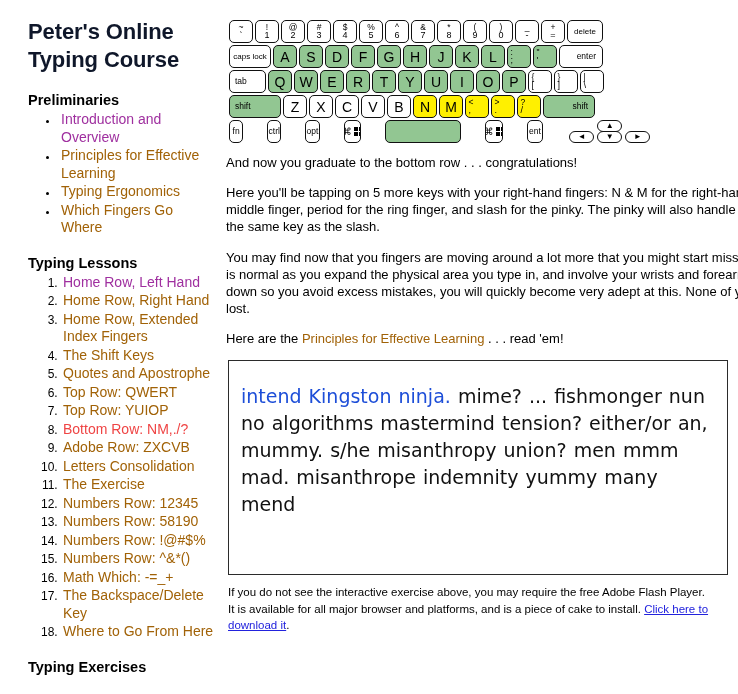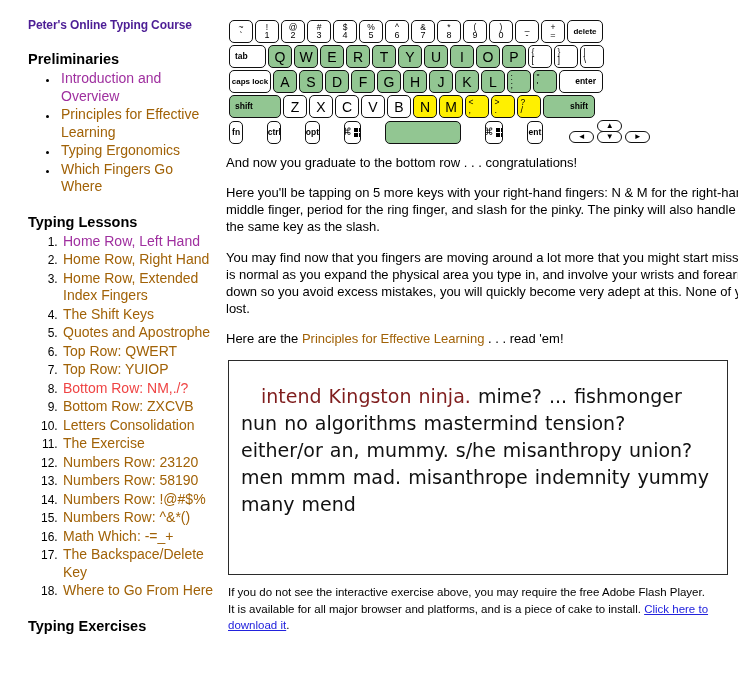--- a/index.html
+++ b/index.html
@@ -22,25 +22,25 @@
 
   
   #sidebar {
     position: absolute;
     left: 0; top: 0;
     width: 222px;
     padding: 18px 6px 0 28px;
     box-sizing: border-box;
   }
   .site-title {
-    font-size: 12px;
+    font-size: 22px;
     font-weight: bold;
     line-height: 1.28;
     margin: 0 0 18px 0;
-    color: #4c1d95;
+    color: #0f172a;
     letter-spacing: -0.1px;
   }
   .sb-head {
     font-size: 14.5px;
     font-weight: bold;
     margin: 0 0 3px 0;
     color: #000;
   }
   ul.sb-list {
     margin: 0 0 18px 0;
@@ -143,40 +143,40 @@
   .key.dual .lo {
     font-size: 9px;
     line-height: 9px;
     height: 9px;
     display: flex; align-items: center; justify-content: center;
     width: 100%;
   }
   .key.dual.leftal .up, .key.dual.leftal .lo { justify-content: flex-start; padding-left: 5px; }
   .key.lbl {
     font-size: 8.5px;
-    font-weight: bold;
+    font-weight: normal;
     letter-spacing: 0;
   }
   .key.lbl.small { font-size: 8px; }
   .key.lbl.lft { justify-content: flex-start; padding-left: 5px; }
   .key.lbl.rgt { justify-content: flex-end; padding-right: 6px; }
   .key.letter { font-size: 14px; }
 
   .w-tab   { width: 37px; }
   .w-del   { width: 36px; }
   .w-caps  { width: 42px; }
   .w-enter { width: 44px; }
   .w-shl   { width: 52px; }
   .w-shr   { width: 52px; }
   .w-cmd   { width: 30px; }
   .w-space { width: 136px; }
   .w-ent2  { width: 28px; }
   .w-arrow { width: 25px; height: 12px; border-radius: 6px; font-size: 8px; }
 
-  .fnrow { align-items: center; gap: 22px; }
+  .fnrow { align-items: flex-start; gap: 22px; }
   .arrowcluster {
     position: relative;
     width: 81px;
     height: 24px;
     margin-left: 2px;
   }
   .arrowcluster .key { position: absolute; margin: 0; }
   .ar-up    { left: 28px; top: 0px; }
   .ar-left  { left: 0px;  top: 11px; }
   .ar-down  { left: 28px; top: 11px; }
@@ -205,21 +205,21 @@
     padding: 22px 14px 0 12px;
     overflow: hidden;
   }
   .ex-text {
     font-family: "DejaVu Sans", sans-serif;
     font-size: 19px;
     line-height: 1.42;
     color: #111111;
     word-spacing: 1px;
   }
-  .ex-done { color: #7f1d1d; margin-left: 20px; }
+  .ex-done { color: #1d4ed8; }
 
   .footer-note {
     font-size: 11.5px;
     line-height: 1.42;
     margin: 0 0 0 3px;
     color: #000;
     width: 520px;
   }
   .footer-note a { color: #2222dd; text-decoration: underline; }
 </style>
@@ -241,24 +241,24 @@
         <div class="sb-head">Typing Lessons</div>
         <ol class="sb-list">
           <li><a class="lnk visited" href="#">Home Row, Left Hand</a></li>
           <li><a class="lnk" href="#">Home Row, Right Hand</a></li>
           <li><a class="lnk" href="#">Home Row, Extended Index Fingers</a></li>
           <li><a class="lnk" href="#">The Shift Keys</a></li>
           <li><a class="lnk" href="#">Quotes and Apostrophe</a></li>
           <li><a class="lnk" href="#">Top Row: QWERT</a></li>
           <li><a class="lnk" href="#">Top Row: YUIOP</a></li>
           <li><span class="lnk current">Bottom Row: NM,./?</span></li>
-          <li><a class="lnk" href="#">Bottom Row: ZXCVB</a></li>
+          <li><a class="lnk" href="#">Adobe Row: ZXCVB</a></li>
           <li><a class="lnk" href="#">Letters Consolidation</a></li>
           <li><a class="lnk" href="#">The Exercise</a></li>
-          <li><a class="lnk" href="#">Numbers Row: 23120</a></li>
+          <li><a class="lnk" href="#">Numbers Row: 12345</a></li>
           <li><a class="lnk" href="#">Numbers Row: 58190</a></li>
           <li><a class="lnk" href="#">Numbers Row: !@#$%</a></li>
           <li><a class="lnk" href="#">Numbers Row: ^&amp;*()</a></li>
           <li><a class="lnk" href="#">Math Which: -=_+</a></li>
           <li><a class="lnk" href="#">The Backspace/Delete Key</a></li>
           <li><a class="lnk" href="#">Where to Go From Here</a></li>
         </ol>
         <div class="sb-head">Typing Exercises</div>
       </div>
   </div>
@@ -314,20 +314,41 @@
           </div>
           <div class="key dual">
             <span class="up">_</span>
             <span class="lo">-</span>
           </div>
           <div class="key dual">
             <span class="up">+</span>
             <span class="lo">=</span>
           </div>
           <div class="key w-del lbl small">delete</div>
+        </div>
+      <div class="kbrow" id="kb-row-home">
+          <div class="key w-caps lbl small">caps lock</div>
+          <div class="key green letter">A</div>
+          <div class="key green letter">S</div>
+          <div class="key green letter">D</div>
+          <div class="key green letter">F</div>
+          <div class="key green letter">G</div>
+          <div class="key green letter">H</div>
+          <div class="key green letter">J</div>
+          <div class="key green letter">K</div>
+          <div class="key green letter">L</div>
+          <div class="key green dual leftal">
+            <span class="up">:</span>
+            <span class="lo">;</span>
+          </div>
+          <div class="key green dual leftal">
+            <span class="up">"</span>
+            <span class="lo">'</span>
+          </div>
+          <div class="key w-enter lbl rgt">enter</div>
         </div>
       <div class="kbrow" id="kb-row-top">
           <div class="key w-tab lbl lft">tab</div>
           <div class="key green letter">Q</div>
           <div class="key green letter">W</div>
           <div class="key green letter">E</div>
           <div class="key green letter">R</div>
           <div class="key green letter">T</div>
           <div class="key green letter">Y</div>
           <div class="key green letter">U</div>
@@ -340,41 +361,20 @@
           </div>
           <div class="key dual leftal">
             <span class="up">}</span>
             <span class="lo">]</span>
           </div>
           <div class="key dual leftal">
             <span class="up">|</span>
             <span class="lo">\</span>
           </div>
         </div>
-      <div class="kbrow" id="kb-row-home">
-          <div class="key w-caps lbl small">caps lock</div>
-          <div class="key green letter">A</div>
-          <div class="key green letter">S</div>
-          <div class="key green letter">D</div>
-          <div class="key green letter">F</div>
-          <div class="key green letter">G</div>
-          <div class="key green letter">H</div>
-          <div class="key green letter">J</div>
-          <div class="key green letter">K</div>
-          <div class="key green letter">L</div>
-          <div class="key green dual leftal">
-            <span class="up">:</span>
-            <span class="lo">;</span>
-          </div>
-          <div class="key green dual leftal">
-            <span class="up">"</span>
-            <span class="lo">'</span>
-          </div>
-          <div class="key w-enter lbl rgt">enter</div>
-        </div>
       <div class="kbrow" id="kb-row-bottom">
           <div class="key w-shl green lbl lft">shift</div>
           <div class="key letter">Z</div>
           <div class="key letter">X</div>
           <div class="key letter">C</div>
           <div class="key letter">V</div>
           <div class="key letter">B</div>
           <div class="key yellow letter">N</div>
           <div class="key yellow letter">M</div>
           <div class="key yellow dual leftal">

